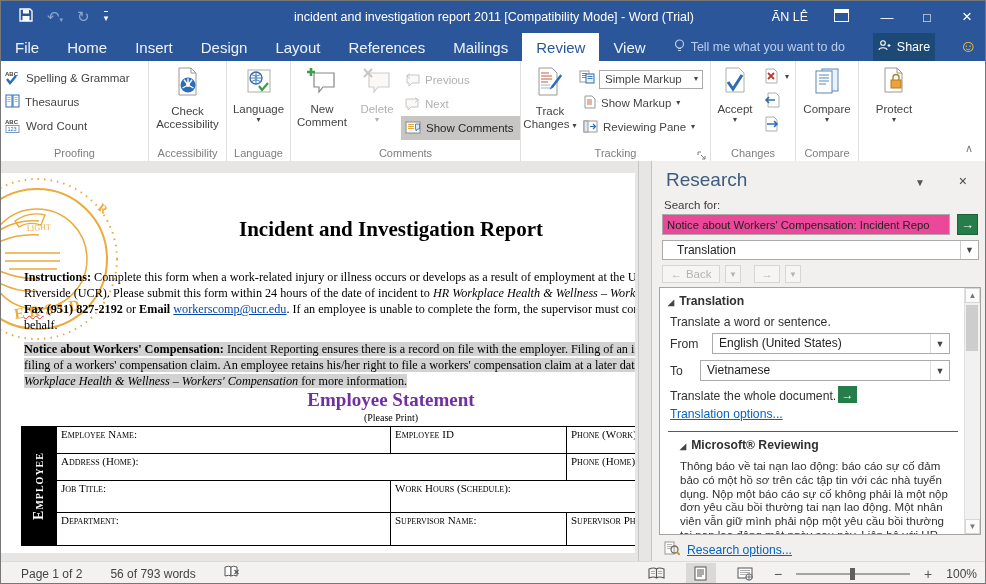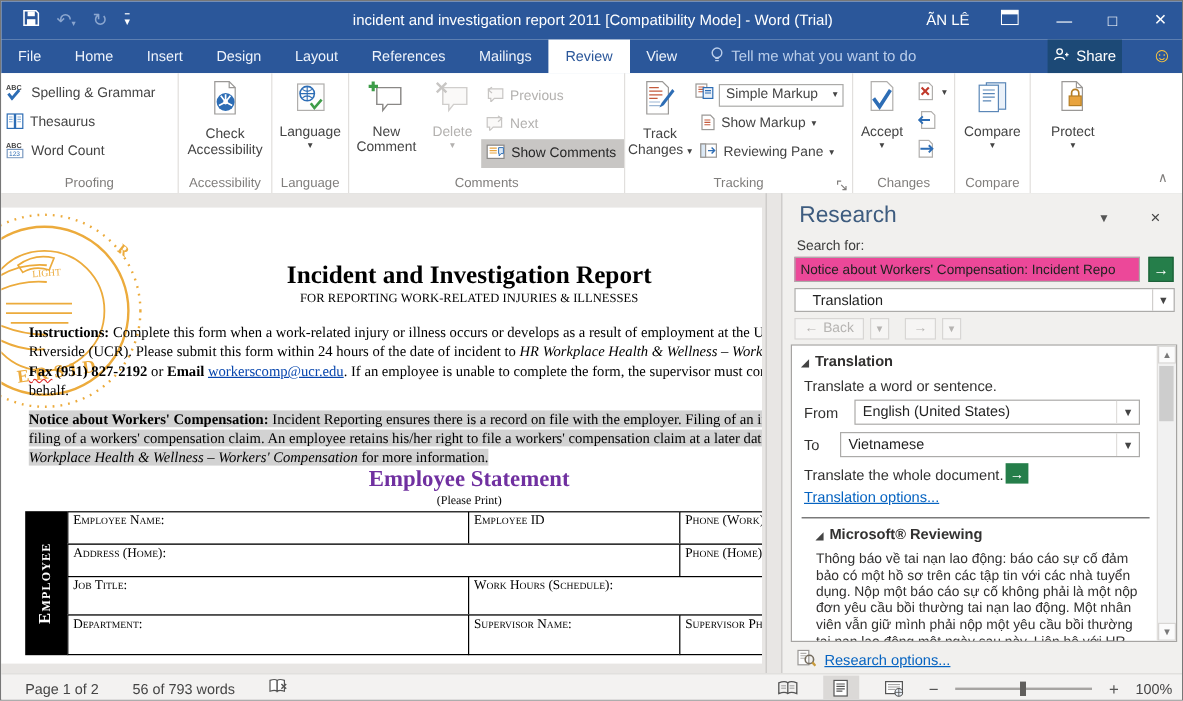--- a/index.html
+++ b/index.html
@@ -13,21 +13,21 @@
   .qat .ic{font-size:15px;color:#fff;cursor:default;}
   .qat .dim{color:#8ba6cf;}
   .tb-title{position:absolute;left:0;top:0;width:100%;height:32px;line-height:32px;text-align:center;font-size:12.5px;color:#fff;}
   .tb-right{position:absolute;right:0;top:0;height:32px;display:flex;align-items:center;}
   .tb-user{font-size:12.5px;margin-right:26px;}
   .winbtn{width:40px;height:32px;display:flex;align-items:center;justify-content:center;font-size:13px;color:#fff;}
   .ribbondisp{margin-right:18px;}
 
   
   .tabrow{position:absolute;left:0;top:32px;width:986px;height:28px;background:#2b579a;display:flex;align-items:stretch;}
-  .tab{padding:0 14px;display:flex;align-items:center;font-size:12px;color:#eef3fb;cursor:default;}
+  .tab{padding:0 14px;display:flex;align-items:center;font-size:15px;color:#eef3fb;cursor:default;}
   .tab.active{background:#fff;color:#2b579a;}
   .tellme{display:flex;align-items:center;gap:6px;color:#b9cdea;font-size:12.5px;padding-left:14px;}
   .share{position:absolute;right:52px;top:0;width:62px;height:28px;background:#1c4976;display:flex;align-items:center;justify-content:center;gap:6px;color:#fff;font-size:12.5px;}
   .smiley{position:absolute;right:10px;top:0;height:28px;display:flex;align-items:center;font-size:17px;color:#ffc83d;}
 
   
   .ribbon{position:absolute;left:0;top:60px;width:986px;height:100px;background:#fff;border-bottom:1px solid #d4d2d0;display:flex;}
   .grp{position:relative;height:100%;border-right:1px solid #e1dfdd;box-sizing:border-box;}
   .grp-label{position:absolute;bottom:2px;left:0;width:100%;text-align:center;font-size:11px;color:#807e7c;}
   .bigbtn{display:inline-flex;flex-direction:column;align-items:center;justify-content:flex-start;padding-top:6px;height:76px;box-sizing:border-box;font-size:11.5px;color:#444;text-align:center;line-height:13px;}
@@ -394,21 +394,20 @@
             <path d="M20,80 h55 M20,88 h55 M24,96 h48" stroke-width="1.4"></path>
             <path d="M30,48 q14,-10 30,-6 l-4,10 q-12,-4 -22,2 z" stroke-width="1.4"></path>
           </g>
           <text x="30" y="146" font-family="Liberation Serif, serif" font-size="15" font-weight="bold" fill="#ecab3c" letter-spacing="5" transform="rotate(-8 30 146)">ERSID</text>
           <text x="112" y="36" font-family="Liberation Serif, serif" font-size="12" font-weight="bold" fill="#ecab3c" transform="rotate(38 112 36)">R</text>
           <text x="42" y="58" font-family="Liberation Serif, serif" font-size="8" fill="#ecab3c" transform="rotate(-4 42 58)">LIGHT</text>
         </svg>
       </div>
 
       <div class="doctitle">Incident and Investigation Report</div>
-      <div class="docsub">FOR REPORTING WORK-RELATED INJURIES &amp; ILLNESSES</div>
 
       <div class="docline" style="top:97px;">
         <span class="b">Instructions:</span><span> Complete this form when a work-related injury or illness occurs or develops as a result of employment at the Un</span>
       </div>
       <div class="docline" style="top:113px;">
         <span>Riverside (UCR). Please submit this form within 24 hours of the date of incident to </span><span class="i">HR Workplace Health &amp; Wellness – Worke</span>
       </div>
       <div class="docline" style="top:129px;">
         <span class="b sq">Fax</span><span class="b">  (951) 827-2192</span><span> or </span><span class="b">Email </span><span class="doclink">workerscomp@ucr.edu</span><span>. If an employee is unable to complete the form, the supervisor must con</span>
       </div>

